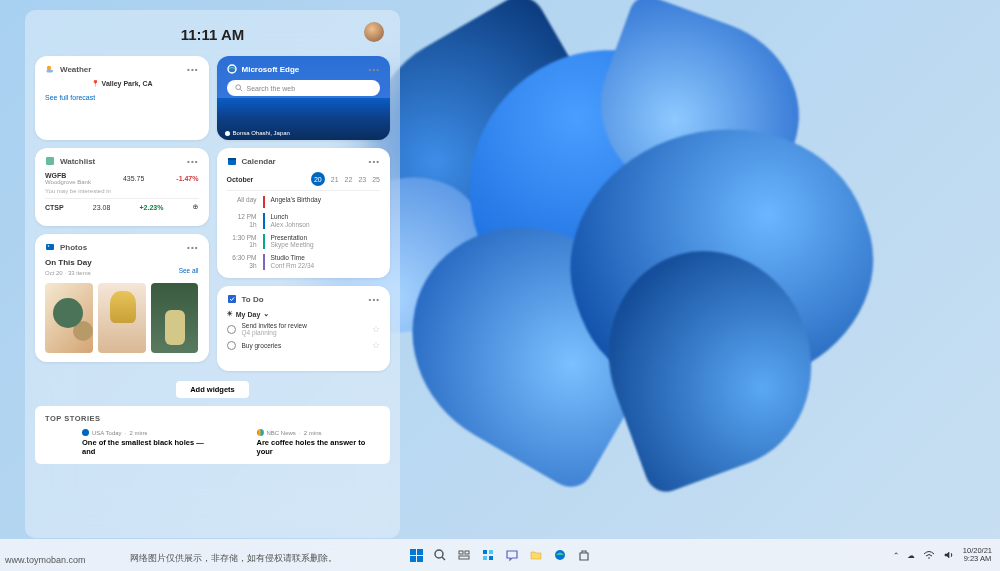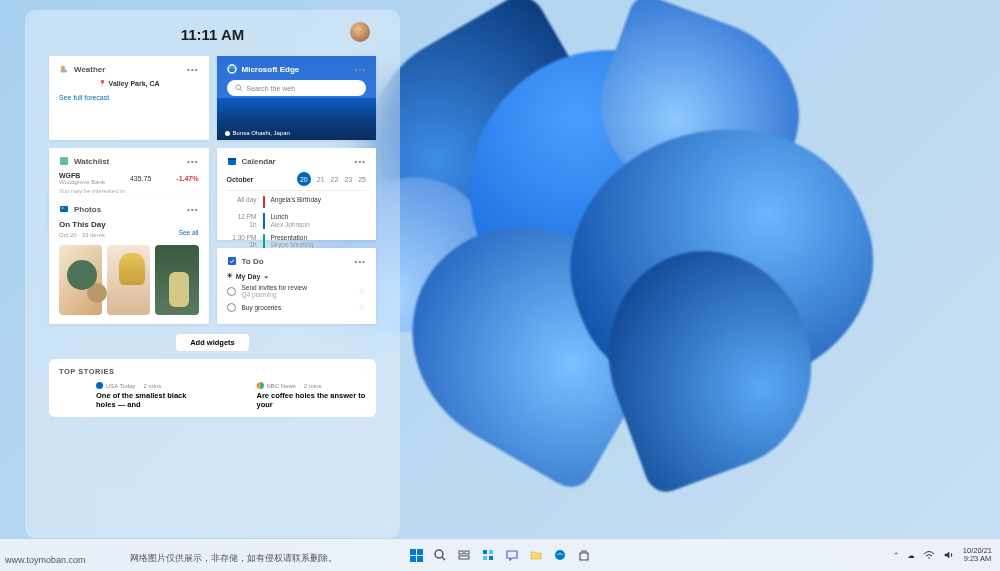--- a/index.html
+++ b/index.html
@@ -9,27 +9,27 @@
 .bloom { position: absolute; right: 80px; top: -30px; width: 650px; height: 550px; }
 .petal { position: absolute; border-radius: 50% 10% 50% 50%; filter: blur(1px); }
 .p1 { width: 280px; height: 280px; background: radial-gradient(circle at 30% 30%, #4a9eff, #0052cc); top: 80px; left: 200px; transform: rotate(20deg); }
 .p2 { width: 260px; height: 300px; background: radial-gradient(circle at 40% 30%, #6bb6ff, #003d99); top: 140px; left: 320px; transform: rotate(70deg); border-radius: 55% 45% 50% 50%; }
 .p3 { width: 240px; height: 260px; background: radial-gradient(circle at 30% 40%, #3d8de8, #002966); top: 60px; left: 100px; transform: rotate(-30deg); }
 .p4 { width: 220px; height: 240px; background: radial-gradient(circle at 50% 30%, #7bc0ff, #1a5bb8); top: 250px; left: 150px; transform: rotate(120deg); }
 .p5 { width: 200px; height: 220px; background: radial-gradient(circle at 30% 30%, #5aa8f5, #003380); top: 280px; left: 340px; transform: rotate(160deg); }
 .p6 { width: 180px; height: 200px; background: radial-gradient(circle at 40% 40%, #8ec9ff, #2266cc); top: 40px; left: 340px; transform: rotate(-70deg); }
 .p7 { width: 150px; height: 170px; background: radial-gradient(circle at 30% 30%, #a8d4ff, #4d8ce0); top: 200px; left: 60px; transform: rotate(-120deg); }
 
-.widget-panel { position: absolute; left: 25px; top: 10px; width: 375px; height: 528px; background: rgba(255,255,255,0.35); backdrop-filter: blur(20px); border-radius: 10px; padding: 10px 24px; overflow: hidden; }
+.widget-panel { position: absolute; left: 25px; top: 10px; width: 375px; height: 528px; background: rgba(255,255,255,0.35); backdrop-filter: blur(20px); border-radius: 10px; padding: 10px 10px; overflow: hidden; }
 .panel-head { display: flex; align-items: center; justify-content: center; position: relative; height: 28px; margin-bottom: 8px; }
 .panel-time { font-size: 15px; font-weight: 600; color: #222; }
 .avatar { position: absolute; right: 6px; top: 2px; width: 20px; height: 20px; border-radius: 50%; background: radial-gradient(circle at 40% 35%, #f0c090, #8a5a3a); }
 
 .grid { display: grid; grid-template-columns: 1fr 1fr; gap: 8px; }
-.card { background: #fff; border-radius: 0; padding: 8px 10px; box-shadow: 0 1px 3px rgba(0,0,0,0.08); font-size: 9px; color: #333; }
+.card { background: #fff; border-radius: 12px; padding: 8px 10px; box-shadow: 0 1px 3px rgba(0,0,0,0.08); font-size: 9px; color: #333; }
 .card-head { display: flex; align-items: center; gap: 5px; font-size: 8px; color: #555; font-weight: 600; margin-bottom: 6px; }
 .dots { margin-left: auto; color: #888; letter-spacing: 1px; cursor: pointer; }
 .icon-sm { width: 10px; height: 10px; display: inline-block; }
 
 .weather-card { grid-column: 1; height: 84px; position: relative; }
 .weather-loc { font-size: 7px; color: #333; text-align: center; font-weight: 600; }
 .weather-body { display: flex; align-items: center; gap: 6px; margin-top: 4px; }
 .sun { width: 22px; height: 22px; background: radial-gradient(circle, #ffd952, #f5a623); border-radius: 50%; }
 .temp { font-size: 22px; font-weight: 300; }
 .temp-unit { font-size: 8px; vertical-align: top; color: #666; }
@@ -45,21 +45,21 @@
 
 .watch-card { grid-column: 1; height: 78px; }
 .stock-row { display: flex; justify-content: space-between; font-size: 7px; margin-top: 4px; align-items: center; }
 .stock-sym { font-weight: 700; }
 .stock-sub { color: #999; font-size: 6px; }
 .red { color: #d13438; font-weight: 600; }
 .green { color: #0f7b3e; font-weight: 600; }
 .divider { border-top: 1px solid #eee; margin: 4px 0; }
 .hint { font-size: 6px; color: #aaa; margin: 3px 0; }
 
-.cal-card { grid-column: 2; height: 92px; }
+.cal-card { grid-column: 2; height: 130px; }
 .cal-dates { display: flex; gap: 6px; align-items: center; font-size: 7px; color: #888; }
 .cal-today { width: 14px; height: 14px; background: #0067c0; color: #fff; border-radius: 50%; display: flex; align-items: center; justify-content: center; font-size: 7px; }
 .event-row { display: flex; gap: 6px; font-size: 6.5px; margin-top: 5px; align-items: flex-start; }
 .event-time { width: 30px; color: #888; text-align: right; line-height: 1.2; }
 .event-bar { width: 2px; background: #d13438; align-self: stretch; min-height: 12px; }
 .eb-blue { background: #0067c0; }
 .eb-teal { background: #00a88f; }
 .eb-purple { background: #8661c5; }
 .event-txt { line-height: 1.2; }
 .event-txt .s { color: #999; }
@@ -71,21 +71,21 @@
 .photo-grid { display: flex; gap: 5px; margin-top: 6px; height: 70px; }
 .ph { flex: 1; border-radius: 4px; }
 .ph1 { background: linear-gradient(135deg, #f4e8d0, #d4a574); position: relative; }
 .ph1::after { content: ''; position: absolute; width: 30px; height: 30px; background: #4a7358; border-radius: 50%; top: 15px; left: 8px; }
 .ph1::before { content: ''; position: absolute; width: 20px; height: 20px; background: #b89968; border-radius: 50%; top: 38px; left: 28px; }
 .ph2 { background: linear-gradient(180deg, #f5e6d8, #d9b894); position: relative; }
 .ph2::after { content: ''; position: absolute; width: 26px; height: 32px; background: linear-gradient(#e8c45a, #c8a038); border-radius: 40% 40% 20% 20%; top: 8px; left: 12px; }
 .ph3 { background: linear-gradient(180deg, #3a5a3f, #5a7a5f); position: relative; }
 .ph3::after { content: ''; position: absolute; width: 20px; height: 35px; background: #d4c888; border-radius: 6px; bottom: 8px; left: 14px; }
 
-.todo-card { grid-column: 2; height: 76px; }
+.todo-card { grid-column: 2; height: 85px; }
 .myday { font-size: 7px; font-weight: 600; margin-bottom: 4px; display: flex; align-items: center; gap: 3px; }
 .task { display: flex; align-items: center; gap: 6px; font-size: 6.5px; margin-top: 4px; }
 .radio { width: 9px; height: 9px; border: 1px solid #888; border-radius: 50%; }
 .star { margin-left: auto; color: #ccc; font-size: 9px; }
 
 .add-widgets { grid-column: 1 / 3; justify-self: center; background: #fff; border-radius: 4px; padding: 4px 14px; font-size: 7.5px; font-weight: 600; cursor: pointer; margin-top: 2px; }
 
 .stories { background: #fff; border-radius: 6px; padding: 8px 10px; margin-top: 8px; }
 .stories-title { font-size: 7.5px; font-weight: 700; color: #555; letter-spacing: 0.5px; margin-bottom: 6px; }
 .story-row { display: flex; gap: 14px; }

